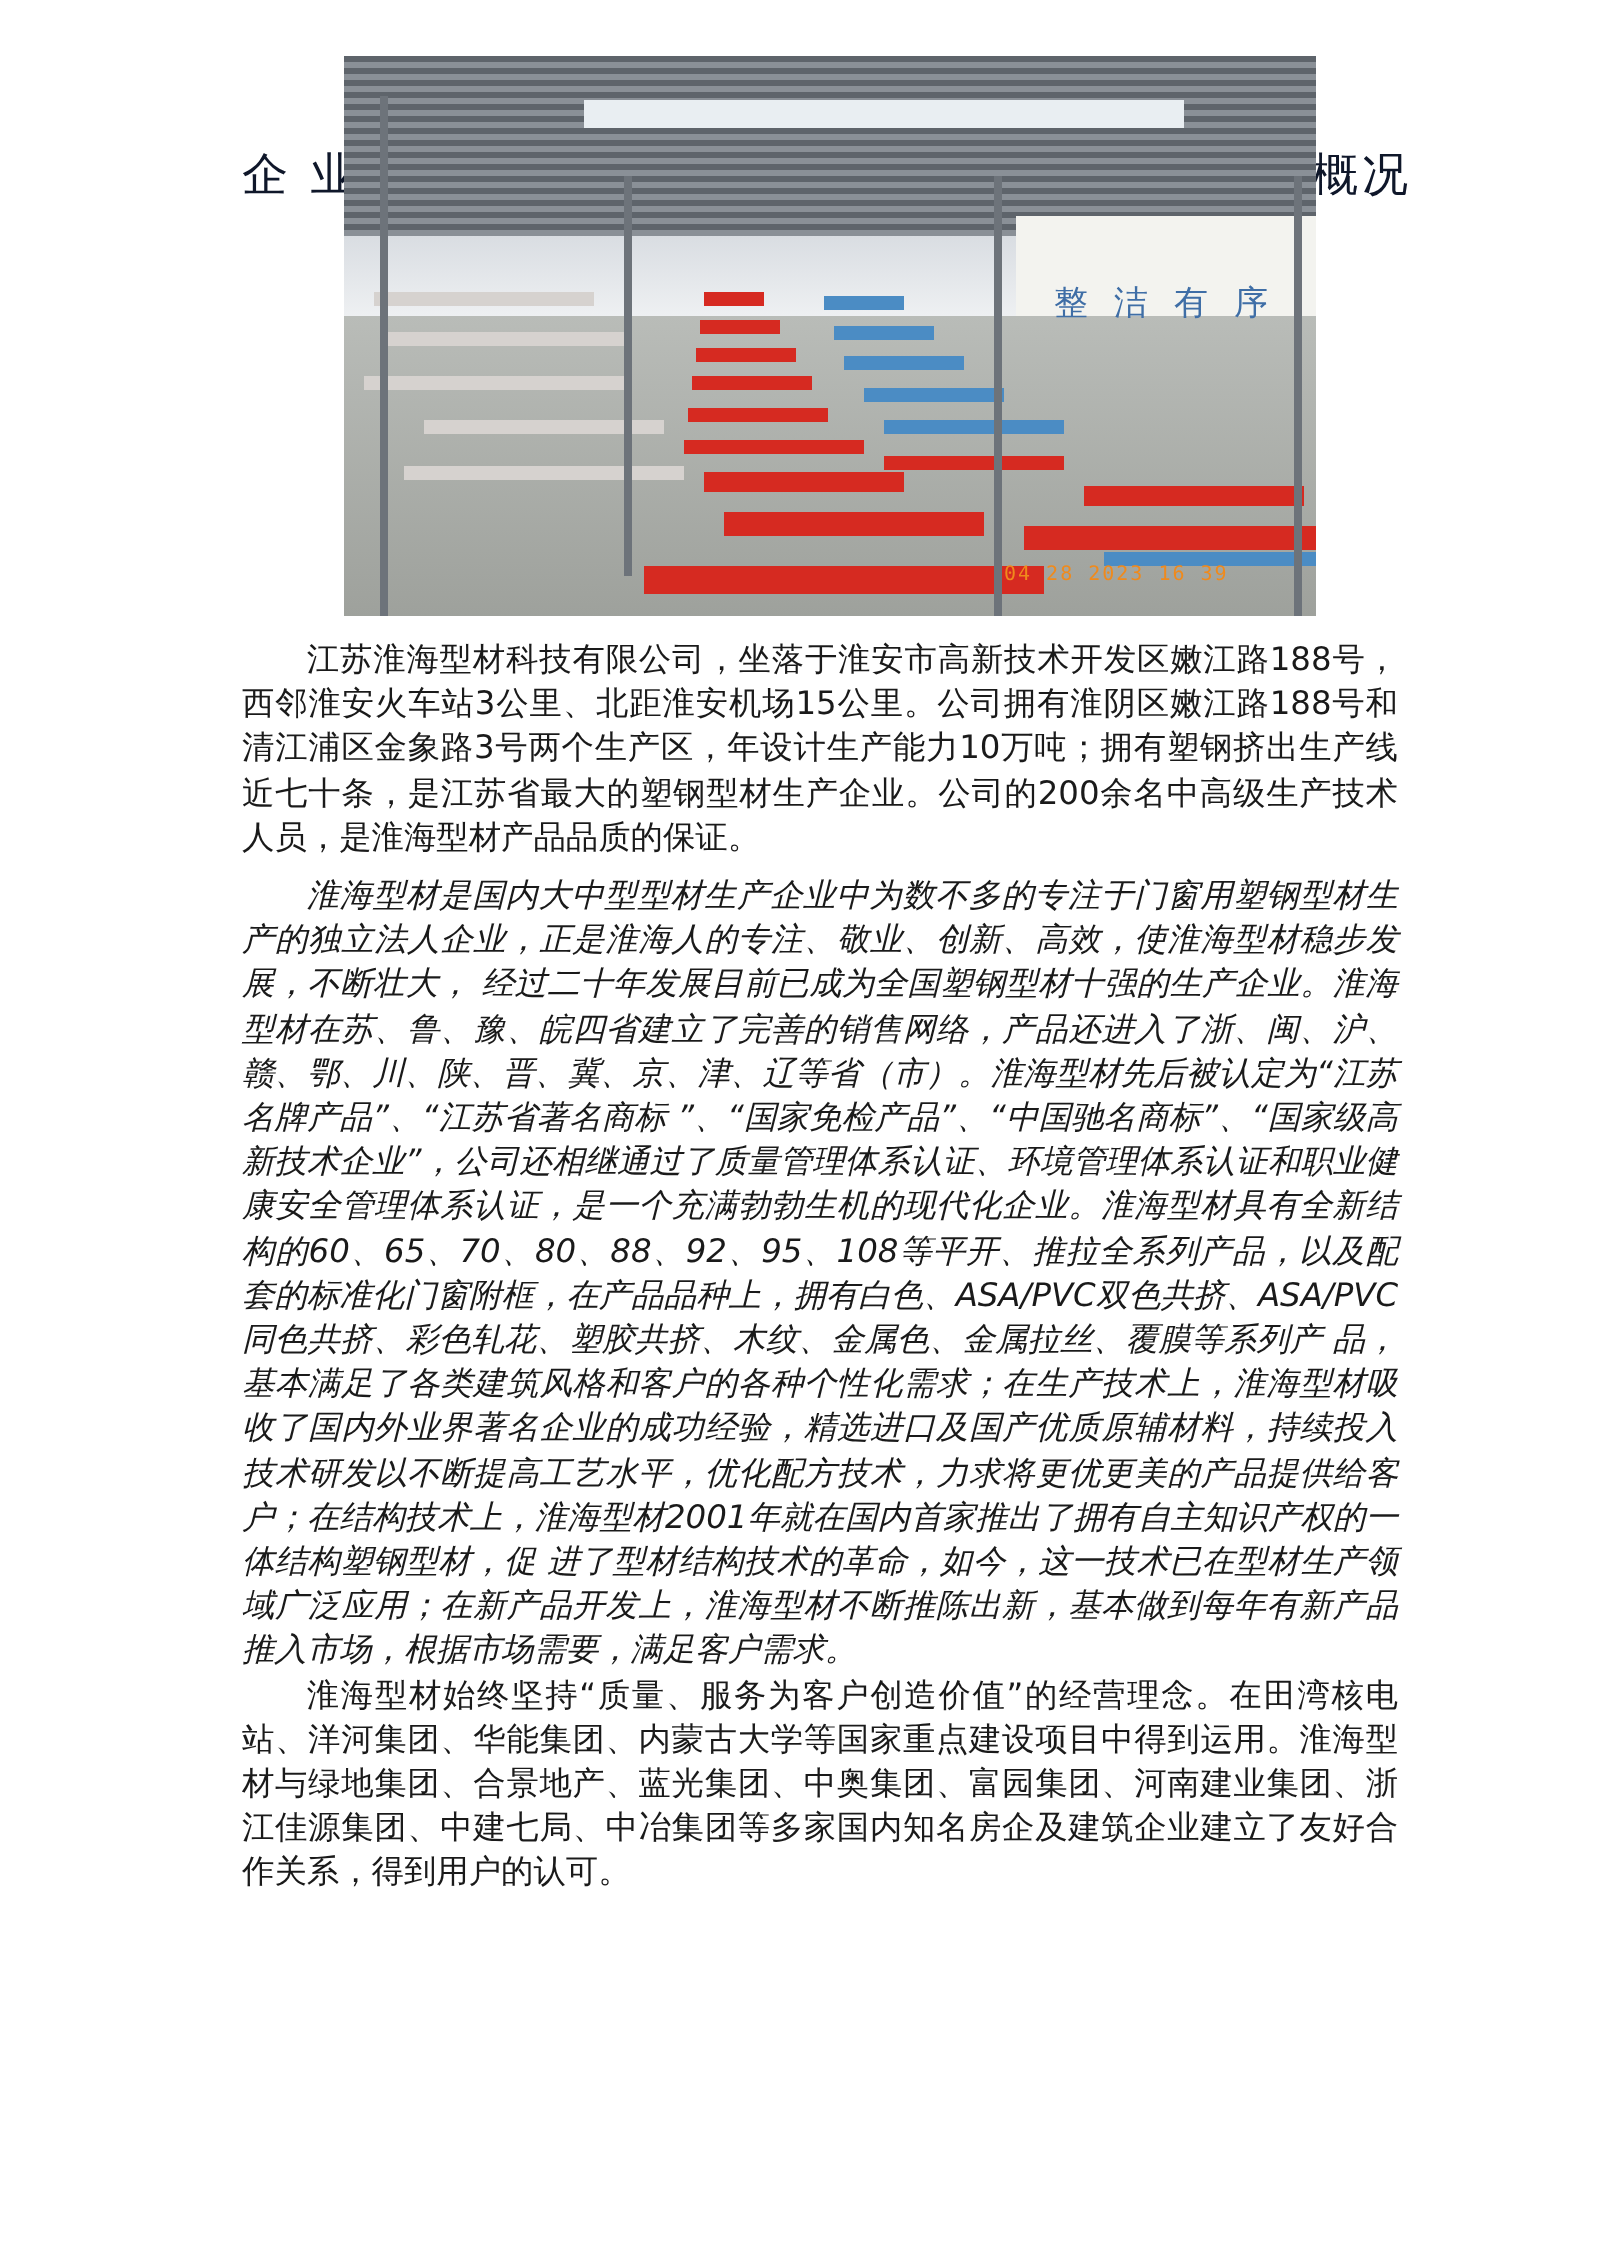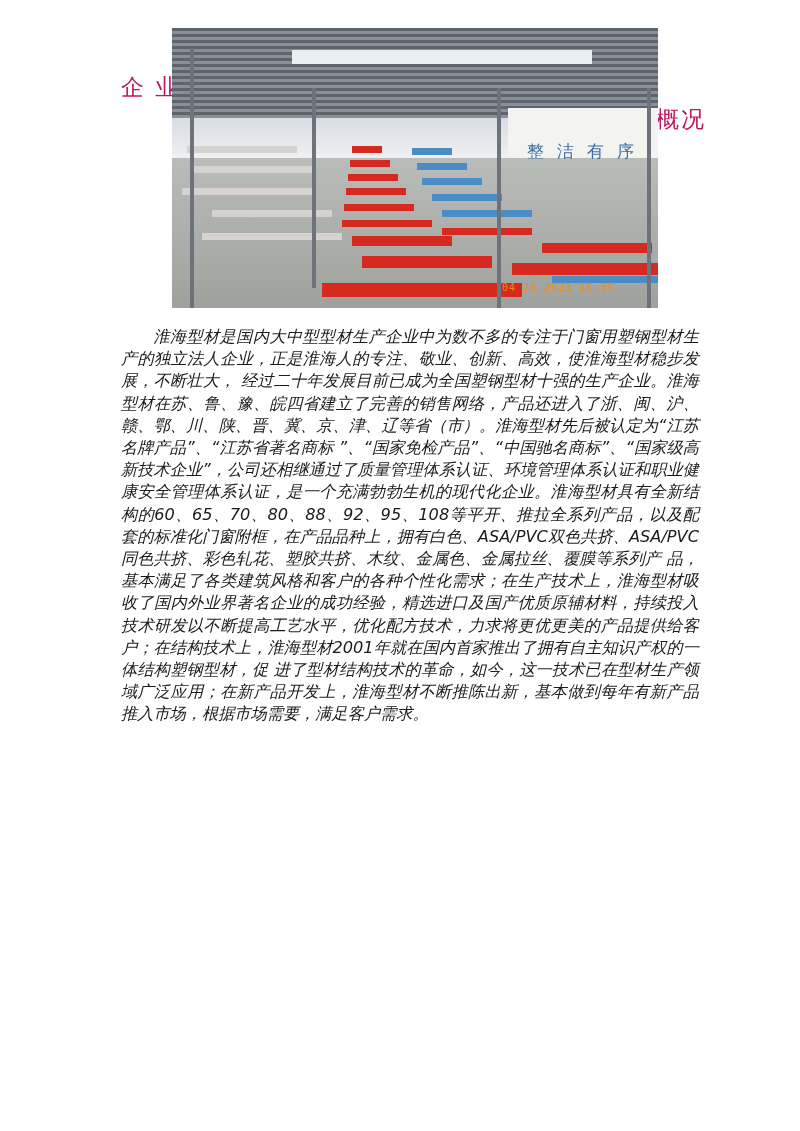--- a/index.html
+++ b/index.html
@@ -12,26 +12,26 @@
       height: 1131px;
       position: relative;
       overflow: hidden;
       font-family: "DejaVu Sans", "Liberation Sans", sans-serif;
       color: #1a1a1a;
     }
     .title-left, .title-right {
       position: absolute;
       top: 72px;
       font-size: 23px;
-      color: #be185d;
+      color: #0f172a;
       letter-spacing: 2px;
       font-family: "DejaVu Sans", sans-serif;
     }
     .title-left { left: 121px; }
-    .title-right { left: 656px; margin-top: 32px; }
+    .title-right { left: 656px; }
 
     .photo {
       position: absolute;
       left: 172px;
       top: 28px;
       width: 486px;
       height: 280px;
       overflow: hidden;
       background: #c9ccd0;
     }
@@ -136,14 +136,16 @@
 
   <div class="pillar" style="left:18px;top:20px;height:260px"></div>
   <div class="pillar" style="left:140px;top:60px;height:200px"></div>
   <div class="pillar" style="left:325px;top:60px;height:220px"></div>
   <div class="pillar" style="left:475px;top:60px;height:220px"></div>
 
   <span class="stamp">04 28 2023 16 39</span>
 </div>
 
 <div class="content">
+  <p>江苏淮海型材科技有限公司，坐落于淮安市高新技术开发区嫩江路188号，西邻淮安火车站3公里、北距淮安机场15公里。公司拥有淮阴区嫩江路188号和清江浦区金象路3号两个生产区，年设计生产能力10万吨；拥有塑钢挤出生产线近七十条，是江苏省最大的塑钢型材生产企业。公司的200余名中高级生产技术人员，是淮海型材产品品质的保证。</p>
   <p class="gap">淮海型材是国内大中型型材生产企业中为数不多的专注于门窗用塑钢型材生产的独立法人企业，正是淮海人的专注、敬业、创新、高效，使淮海型材稳步发展，不断壮大， 经过二十年发展目前已成为全国塑钢型材十强的生产企业。淮海型材在苏、鲁、豫、皖四省建立了完善的销售网络，产品还进入了浙、闽、沪、赣、鄂、川、陕、晋、冀、京、津、辽等省（市）。淮海型材先后被认定为“江苏名牌产品”、“江苏省著名商标 ”、“国家免检产品”、“中国驰名商标”、“国家级高新技术企业”，公司还相继通过了质量管理体系认证、环境管理体系认证和职业健康安全管理体系认证，是一个充满勃勃生机的现代化企业。淮海型材具有全新结构的60、65、70、80、88、92、95、108等平开、推拉全系列产品，以及配套的标准化门窗附框，在产品品种上，拥有白色、ASA/PVC双色共挤、ASA/PVC同色共挤、彩色轧花、塑胶共挤、木纹、金属色、金属拉丝、覆膜等系列产 品，基本满足了各类建筑风格和客户的各种个性化需求；在生产技术上，淮海型材吸收了国内外业界著名企业的成功经验，精选进口及国产优质原辅材料，持续投入技术研发以不断提高工艺水平，优化配方技术，力求将更优更美的产品提供给客户；在结构技术上，淮海型材2001年就在国内首家推出了拥有自主知识产权的一体结构塑钢型材，促 进了型材结构技术的革命，如今，这一技术已在型材生产领域广泛应用；在新产品开发上，淮海型材不断推陈出新，基本做到每年有新产品推入市场，根据市场需要，满足客户需求。</p>
+  <p>淮海型材始终坚持“质量、服务为客户创造价值”的经营理念。在田湾核电站、洋河集团、华能集团、内蒙古大学等国家重点建设项目中得到运用。淮海型材与绿地集团、合景地产、蓝光集团、中奥集团、富园集团、河南建业集团、浙江佳源集团、中建七局、中冶集团等多家国内知名房企及建筑企业建立了友好合作关系，得到用户的认可。</p>
 </div>
 
 </body></html>

